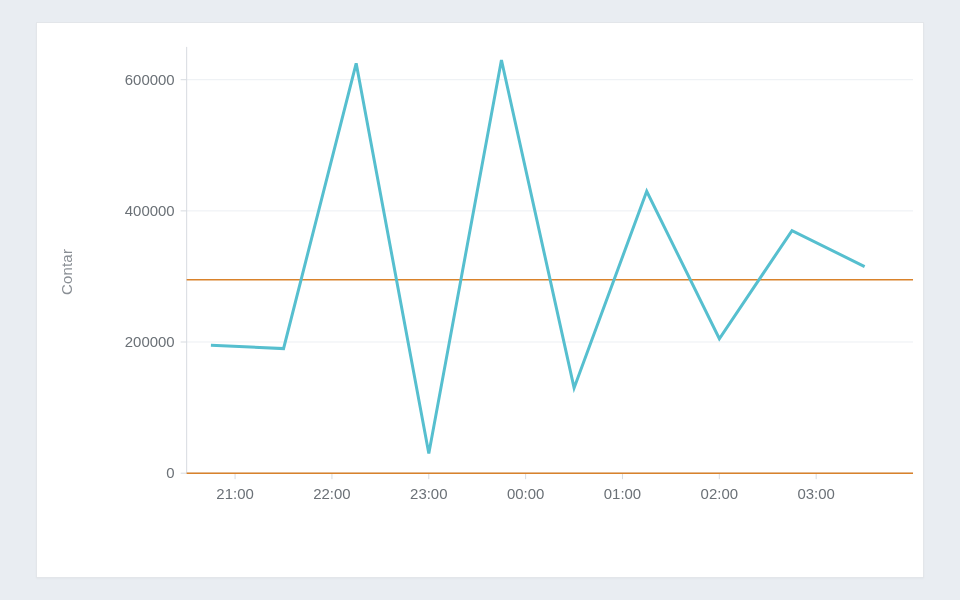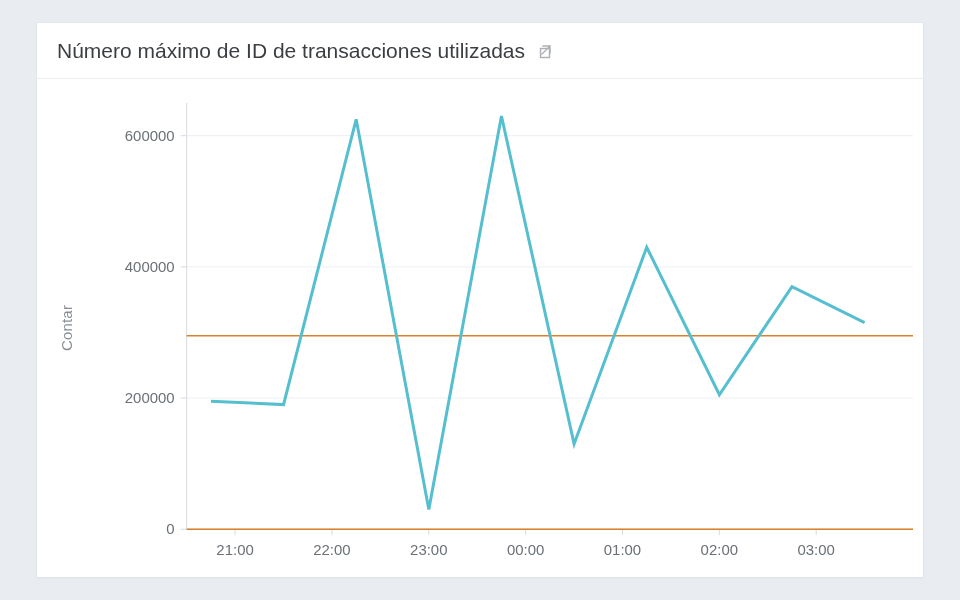--- a/index.html
+++ b/index.html
@@ -75,29 +75,20 @@
   .ref-line {
     stroke: #d9822b;
     stroke-width: 1.4;
   }
 </style>
 </head>
 <body>
 
 <div class="card">
 
-  <div class="card-header">
-    <span class="card-title">Número máximo de ID de transacciones utilizadas</span>
-    <span class="ext-icon">
-      <svg viewBox="0 0 16 16" width="16" height="16">
-        <path d="M4 3 H11 M11 3 V10 M11 3 L3 11" stroke="#6b7177" stroke-width="1.4" fill="none" stroke-linecap="square"></path>
-        <rect x="1.5" y="5.5" width="9" height="9" fill="none" stroke="#6b7177" stroke-width="1.4"></rect>
-      </svg>
-    </span>
-  </div>
 
   <div class="plot-wrap">
     <span class="ylabel">Contar</span>
     <svg class="chart-svg" id="chartsvg" viewBox="0 0 888 500" preserveAspectRatio="none">
         <line x1="150" x2="878" y1="452" y2="452" class="grid-line"></line>
         <line x1="150" x2="878" y1="320.30769230769226" y2="320.30769230769226" class="grid-line"></line>
         <line x1="150" x2="878" y1="188.61538461538458" y2="188.61538461538458" class="grid-line"></line>
         <line x1="150" x2="878" y1="56.923076923076906" y2="56.923076923076906" class="grid-line"></line>
         <line x1="150" x2="150" y1="24" y2="452" class="axis-line"></line>
         <line x1="150" x2="878" y1="452" y2="452" class="axis-line"></line>

